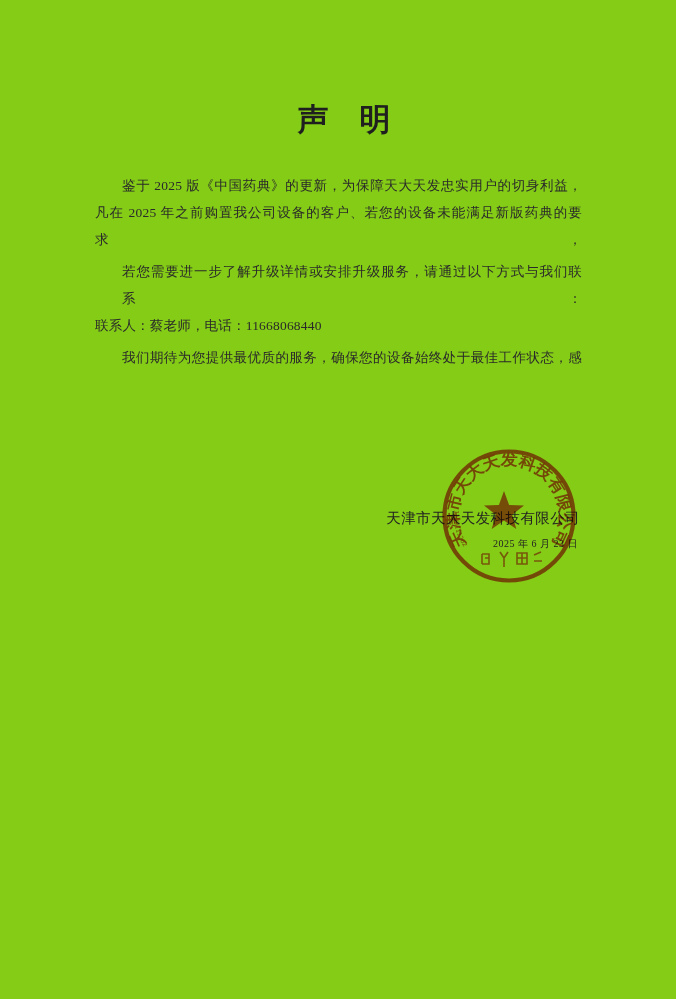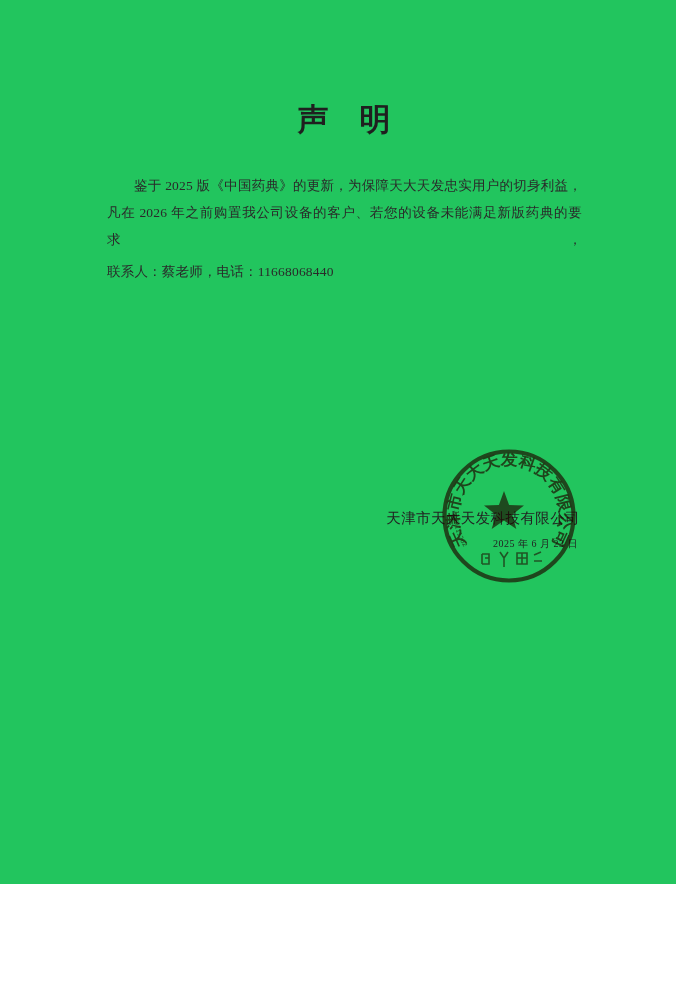--- a/index.html
+++ b/index.html
@@ -3,22 +3,22 @@
 <meta charset="utf-8">
 <style>
   html, body {
     margin: 0;
     padding: 0;
     background: #ffffff;
   }
   .page {
     position: relative;
     width: 676px;
-    height: 884px;
-    background: #22c55e;
+    height: 999px;
+    background: #84cc16;
     overflow: hidden;
     font-family: "Liberation Serif", "DejaVu Serif", serif;
     color: #262626;
   }
   .doc-title {
     position: absolute;
     top: 99px;
     left: 0;
     right: 0;
     text-align: center;
@@ -30,21 +30,21 @@
   .doc-body {
     position: absolute;
     top: 172px;
     left: 95px;
     width: 487px;
     font-size: 13.5px;
     line-height: 27px;
     letter-spacing: 0.2px;
     color: #2a2a2a;
   }
-  .para { margin: 0 0 5px 12px; }
+  .para { margin: 0 0 5px 0; }
   .bline { white-space: normal; }
   .bline.fill {
     text-align: justify;
     text-align-last: justify;
   }
   .bline.indent { padding-left: 27px; }
   .sig-company {
     position: absolute;
     top: 509px;
     right: 96px;
@@ -74,26 +74,28 @@
 </head>
 <body>
 
 <div class="page">
 
   <div class="doc-title">声　明</div>
 
   <div class="doc-body">
     <div class="para">
       <div class="bline indent fill">鉴于 2025 版《中国药典》的更新，为保障天大天发忠实用户的切身利益，</div>
-      <div class="bline fill">凡在 2026 年之前购置我公司设备的客户、若您的设备未能满足新版药典的要求，</div>
+      <div class="bline fill">凡在 2025 年之前购置我公司设备的客户、若您的设备未能满足新版药典的要求，</div>
     </div>
     <div class="para">
+      <div class="bline indent fill">若您需要进一步了解升级详情或安排升级服务，请通过以下方式与我们联系：</div>
       <div class="bline">联系人：蔡老师，电话：11668068440</div>
     </div>
     <div class="para">
+      <div class="bline indent fill">我们期待为您提供最优质的服务，确保您的设备始终处于最佳工作状态，感</div>
     </div>
   </div>
 
   <div class="sig-company">天津市天大天发科技有限公司</div>
 
   <div class="sig-date">2025 年 6 月 23 日</div>
 
   <div class="seal">
     <svg viewBox="0 0 145 145" xmlns="http://www.w3.org/2000/svg">
       <defs>

